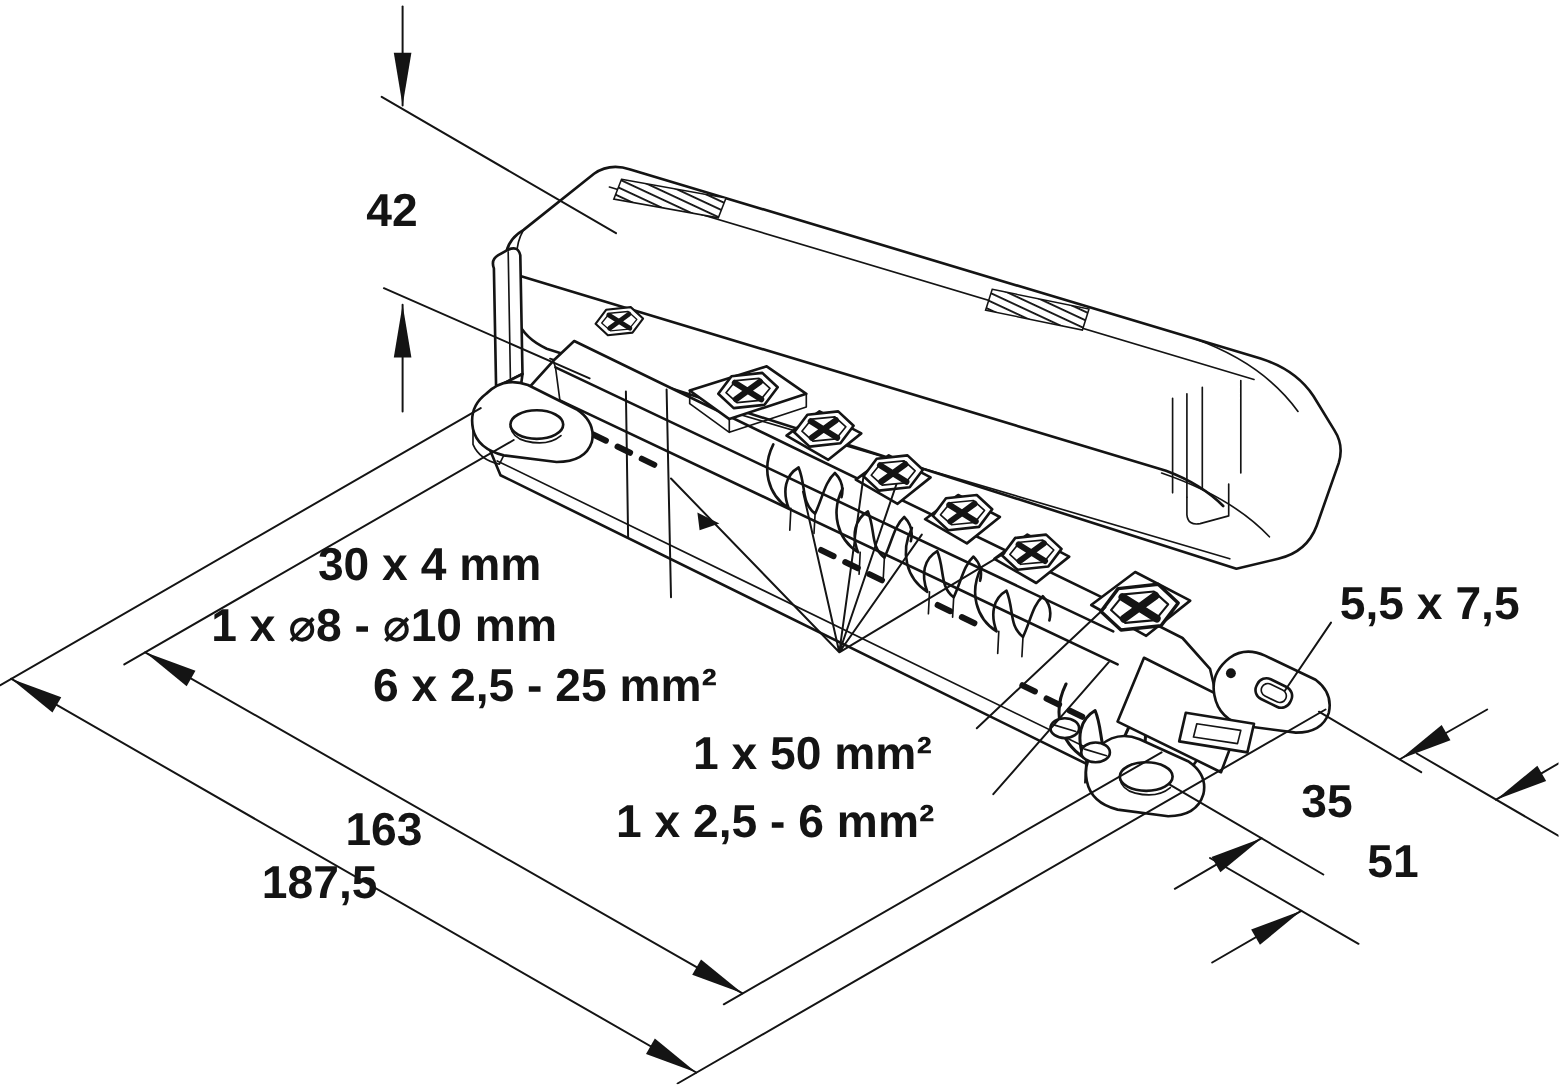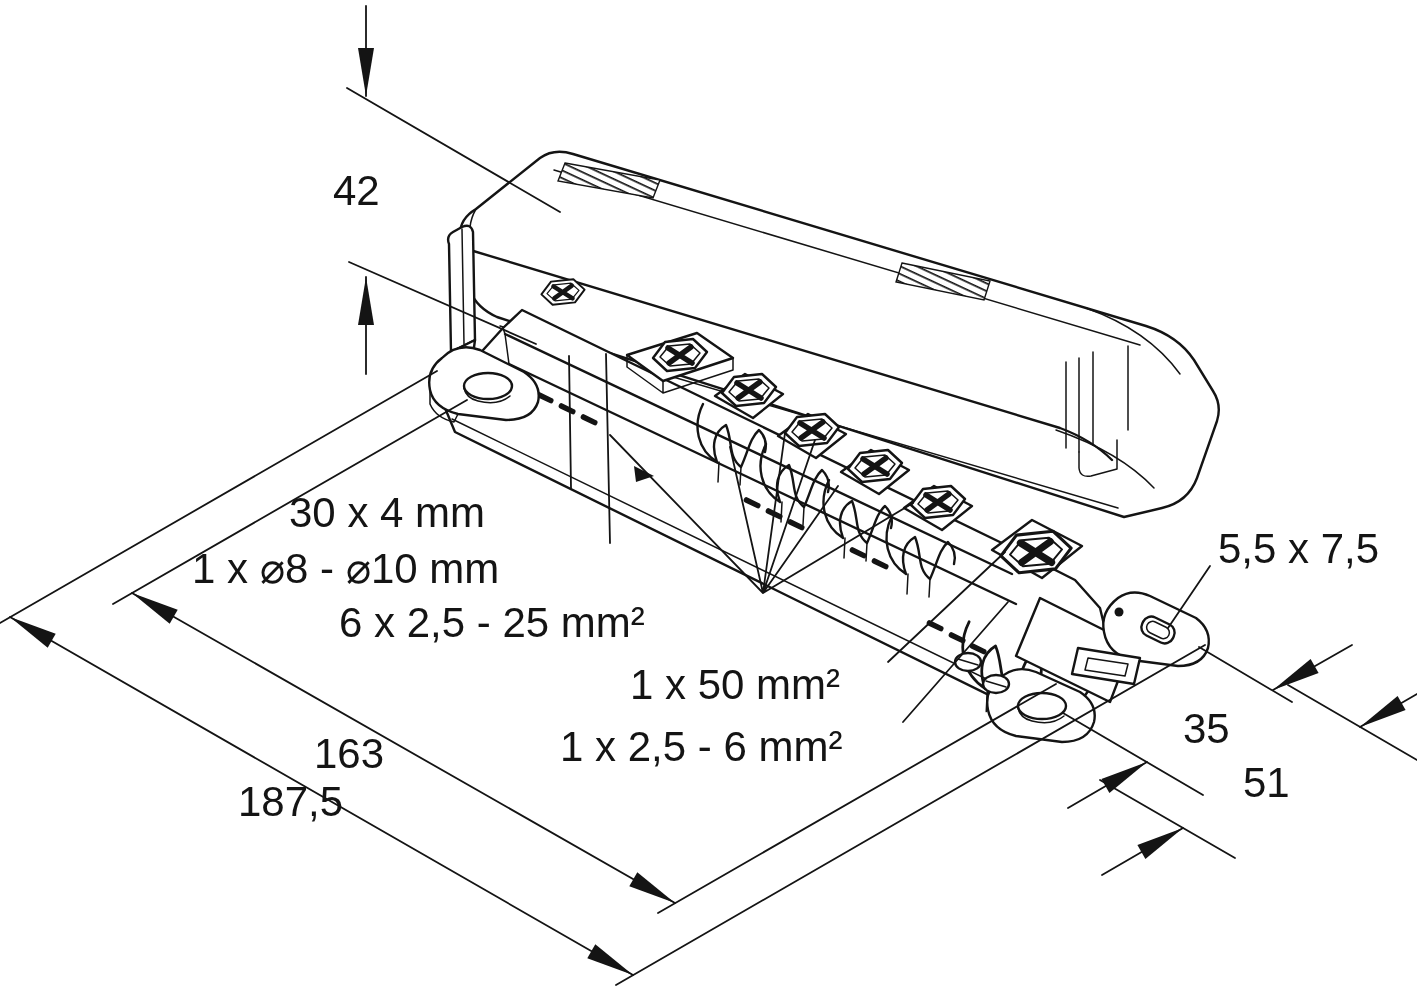--- a/index.html
+++ b/index.html
@@ -1,17 +1,17 @@
 <!DOCTYPE html>
 <html style="--line: #141414; --bg: #ffffff;"><head>
 <meta charset="utf-8">
 <style>
   :root{ --line:#141414; --bg:#ffffff; }
   html,body{margin:0;padding:0;background:var(--bg);}
-  .stage{position:relative;width:1417px;height:986px;background:var(--bg);overflow:hidden;}
+  .stage{position:relative;width:1417px;height:986px;background:var(--bg);overflow:hidden;font-weight:bold;}
   svg{position:absolute;left:0;top:0;}
   .dev{stroke:var(--line);stroke-width:2.4;fill:none;stroke-linejoin:round;stroke-linecap:round}
   .devf{stroke:var(--line);stroke-width:2.4;fill:var(--bg);stroke-linejoin:round;stroke-linecap:round}
   .thin{stroke:var(--line);stroke-width:1.5;fill:none;stroke-linejoin:round;stroke-linecap:round}
   .dim{stroke:var(--line);stroke-width:1.8;fill:none;stroke-linecap:round}
   .ah{fill:var(--line);stroke:none}
   .cross{stroke:var(--line);stroke-width:5.5;stroke-linecap:round;fill:none}
   .mark{fill:var(--line);stroke:none}
   .hatchlbl{fill:url(#hatch);stroke:var(--line);stroke-width:1.4}
   text{font-family:"Liberation Sans","DejaVu Sans",sans-serif;font-size:42px;fill:var(--line);}

